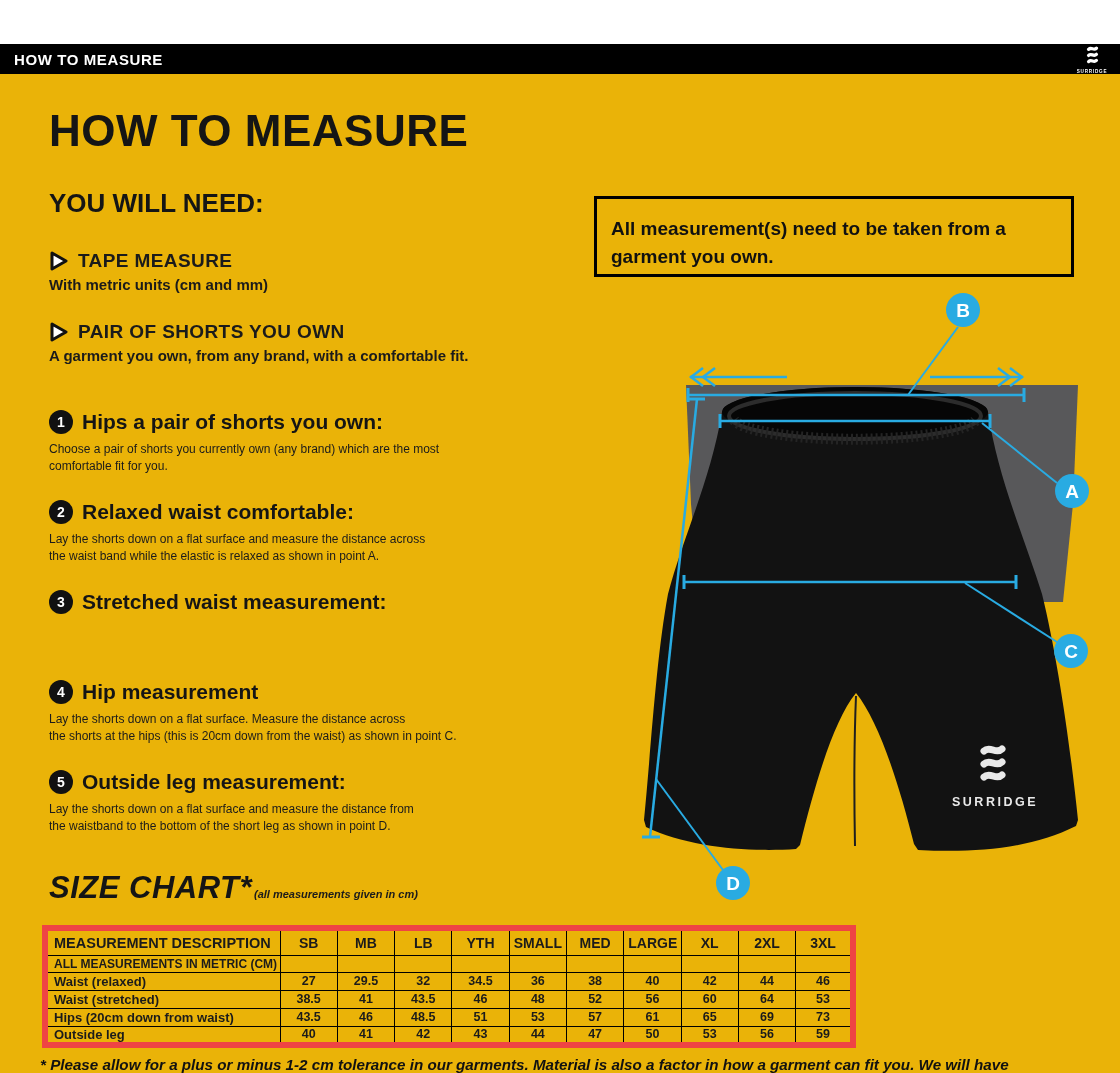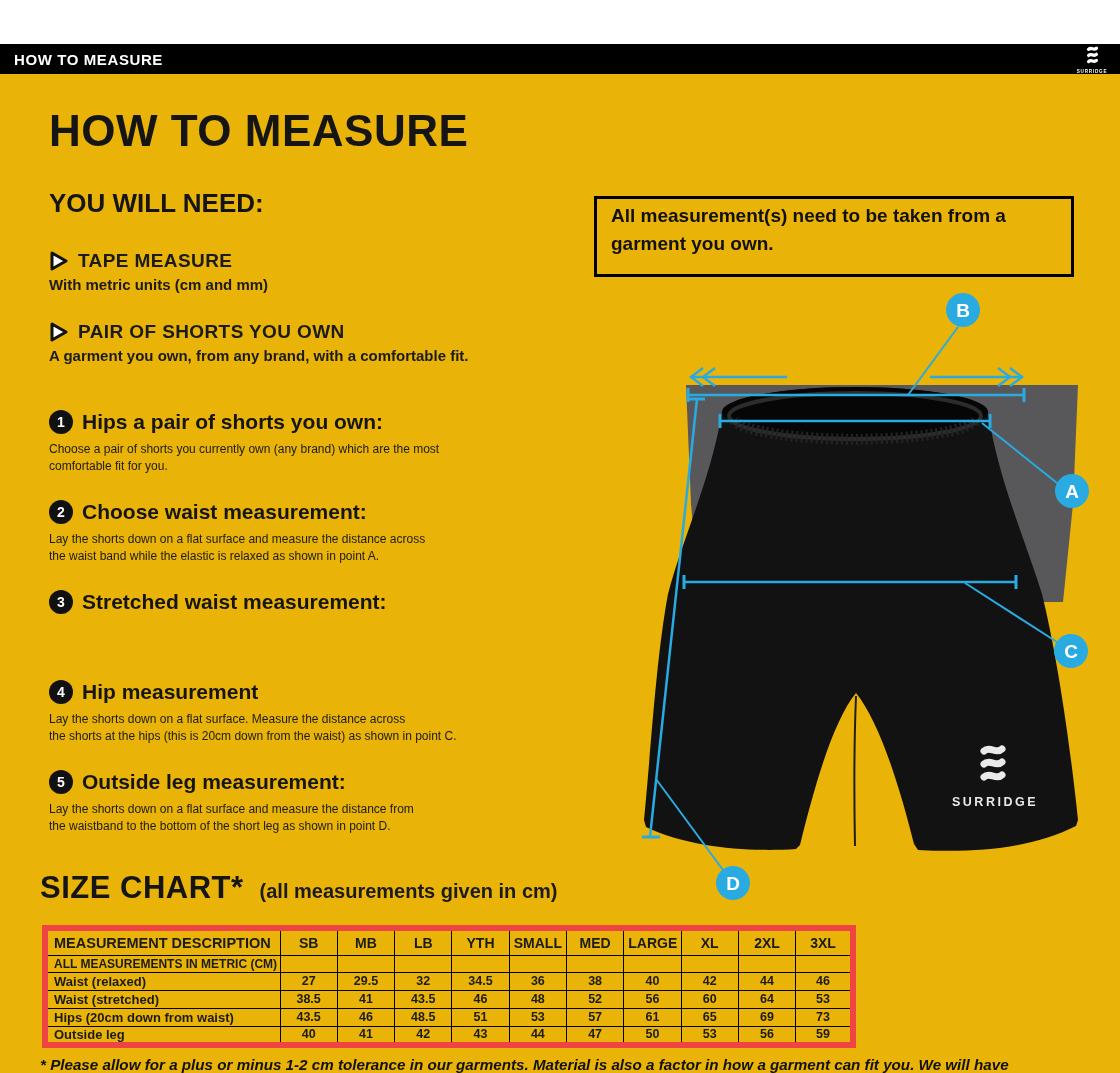--- a/index.html
+++ b/index.html
@@ -16,32 +16,32 @@
 
   .h1{position:absolute;left:49px;top:62px;font-size:44px;font-weight:900;letter-spacing:.5px;color:#151515;}
   .h2{position:absolute;left:49px;top:144px;font-size:26px;font-weight:800;color:#151515;}
 
   .need-item{position:absolute;left:49px;}
   .need-head{display:flex;align-items:center;gap:9px;}
   .need-title{font-size:19px;font-weight:800;letter-spacing:.4px;}
   .need-desc{font-size:15px;font-weight:700;margin-top:4px;}
 
   .note-box{position:absolute;left:594px;top:152px;width:480px;height:81px;border:3px solid #000;
-            padding:3px 14px;font-size:19px;font-weight:800;line-height:1.45;white-space:pre-line;color:#111;}
+            padding:16px 14px;font-size:19px;font-weight:800;line-height:1.45;white-space:pre-line;color:#111;}
 
   .step{position:absolute;left:49px;width:600px;}
   .step-head{display:flex;align-items:center;gap:9px;}
   .circle-num{width:24px;height:24px;border-radius:50%;background:#111;color:#fff;font-size:14px;
               font-weight:800;display:flex;align-items:center;justify-content:center;flex:0 0 24px;}
   .step-title{font-size:21px;font-weight:800;color:#151515;}
   .step-desc{font-size:12px;font-weight:400;line-height:1.42;margin-top:7px;white-space:pre-line;}
 
-  .sc-head{position:absolute;left:40px;top:826px;display:flex;align-items:baseline;gap:16px;}
+  .sc-head{position:absolute;left:49px;top:826px;display:flex;align-items:baseline;gap:2px;font-style:italic;}
   .sc-title{font-size:31px;font-weight:900;letter-spacing:.5px;color:#151515;}
-  .sc-sub{font-size:20px;font-weight:800;}
+  .sc-sub{font-size:11px;font-weight:800;}
 
   table.size{position:absolute;left:42px;top:881px;width:808px;border-collapse:collapse;
              table-layout:fixed;border:6px solid #ef4444;}
   table.size th,table.size td{border:1px solid #000;padding:0 4px;overflow:hidden;white-space:nowrap;}
   table.size th{height:27px;font-size:14px;font-weight:700;text-align:center;}
   table.size th.lbl{text-align:left;padding-left:6px;font-size:14.5px;}
   tr.metric td{height:17px;font-size:12px;font-weight:700;text-align:left;padding-left:6px;}
   tr.vals td{height:18px;font-size:12.5px;font-weight:700;text-align:center;}
   tr.vals td.lbl{text-align:left;padding-left:6px;font-size:13px;}
 
@@ -99,21 +99,21 @@
     <div class="step-head">
       <span class="circle-num">1</span>
       <span class="step-title">Hips a pair of shorts you own:</span>
     </div>
     <div class="step-desc">Choose a pair of shorts you currently own (any brand) which are the most
 comfortable fit for you.</div>
   </div>
   <div class="step" style="top:456px;">
     <div class="step-head">
       <span class="circle-num">2</span>
-      <span class="step-title">Choose waist measurement:</span>
+      <span class="step-title">Relaxed waist comfortable:</span>
     </div>
     <div class="step-desc">Lay the shorts down on a flat surface and measure the distance across
 the waist band while the elastic is relaxed as shown in point A.</div>
   </div>
   <div class="step" style="top:546px;">
     <div class="step-head">
       <span class="circle-num">3</span>
       <span class="step-title">Stretched waist measurement:</span>
     </div>
   </div>

